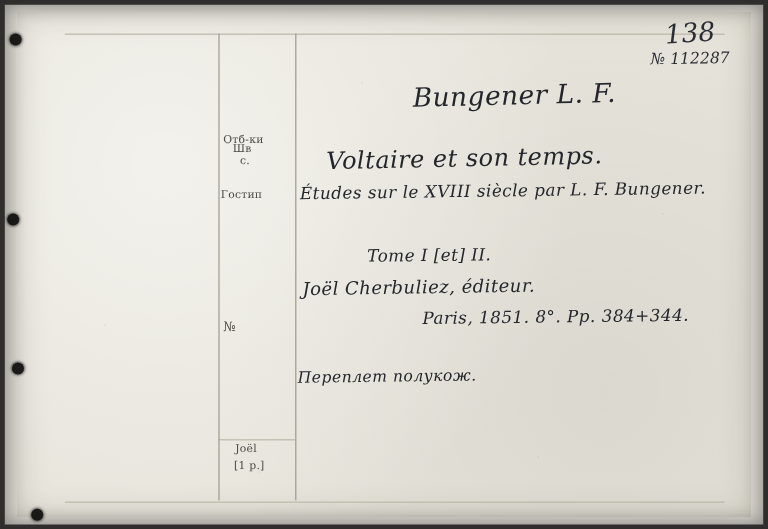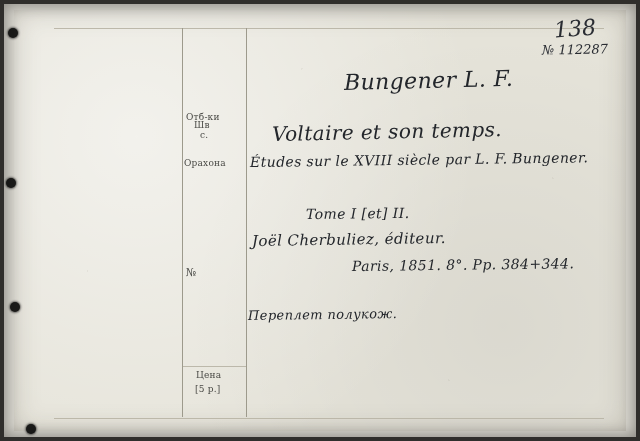--- a/index.html
+++ b/index.html
@@ -202,24 +202,24 @@
     <div class="rule hline-price"></div>
     <div class="vline v1"></div>
     <div class="vline v2"></div>
 
     <div class="acc-big">138</div>
     <div class="acc-small">№ 112287</div>
 
     <div class="form-label lbl-shifr">Шв</div>
     <div class="form-label lbl-sub1">Отб-ки</div>
     <div class="form-label lbl-sub2">с.</div>
-    <div class="form-label lbl-orah">Орахона</div>
+    <div class="form-label lbl-orah">Гостип</div>
     <div class="form-label lbl-no">№</div>
-    <div class="form-label lbl-cena">Цена</div>
-    <div class="form-label lbl-price">[5 р.]</div>
+    <div class="form-label lbl-cena">Joël</div>
+    <div class="form-label lbl-price">[1 р.]</div>
 
     <div class="hand hw-title">Bungener L. F.</div>
     <div class="hand hw-work">Voltaire et son temps.</div>
     <div class="hand hw-l1">Études sur le XVIII siècle par L. F. Bungener.</div>
     <div class="hand hw-l3">Tome I [et] II.</div>
     <div class="hand hw-l4">Joël Cherbuliez, éditeur.</div>
     <div class="hand hw-l5">Paris, 1851. 8°. Pp. 384+344.</div>
     <div class="hand hw-note">Переплет полукож.</div>
 
   </div>

